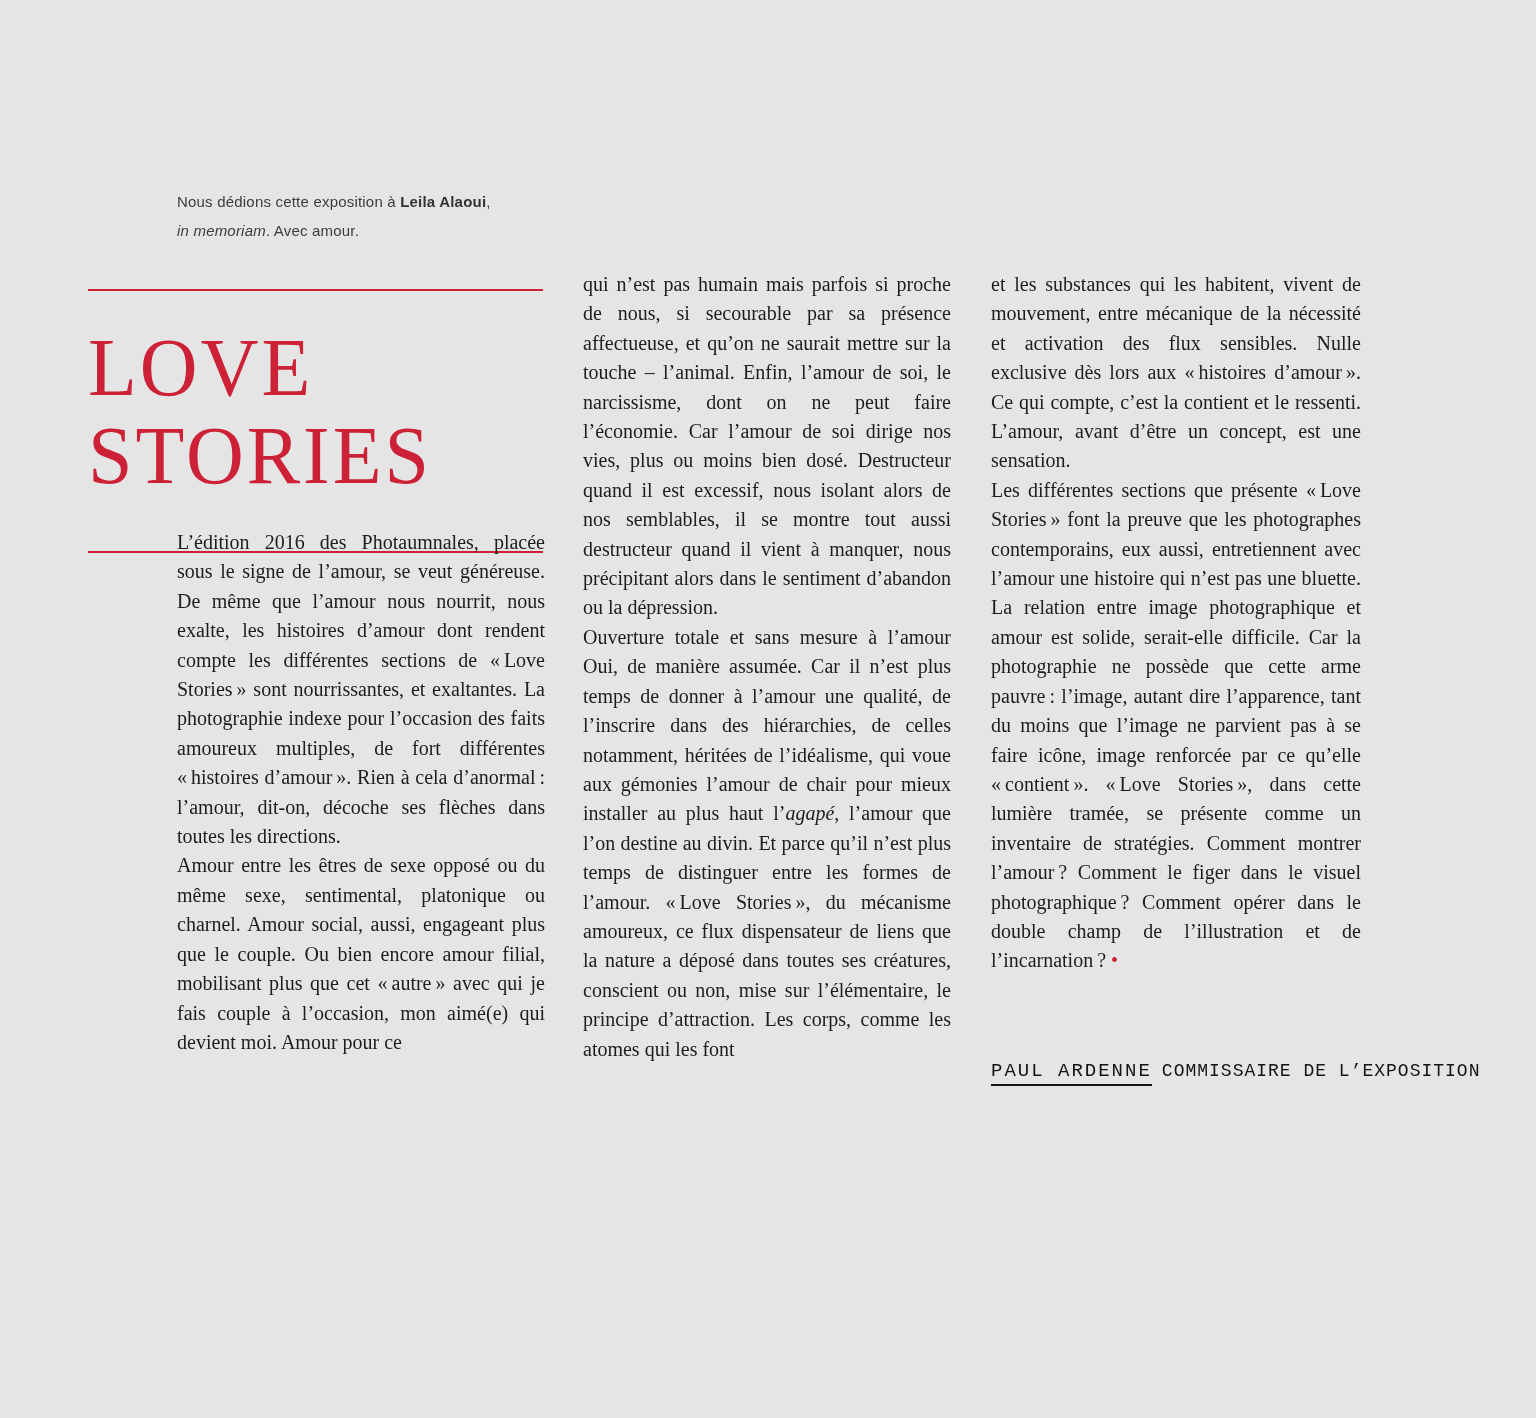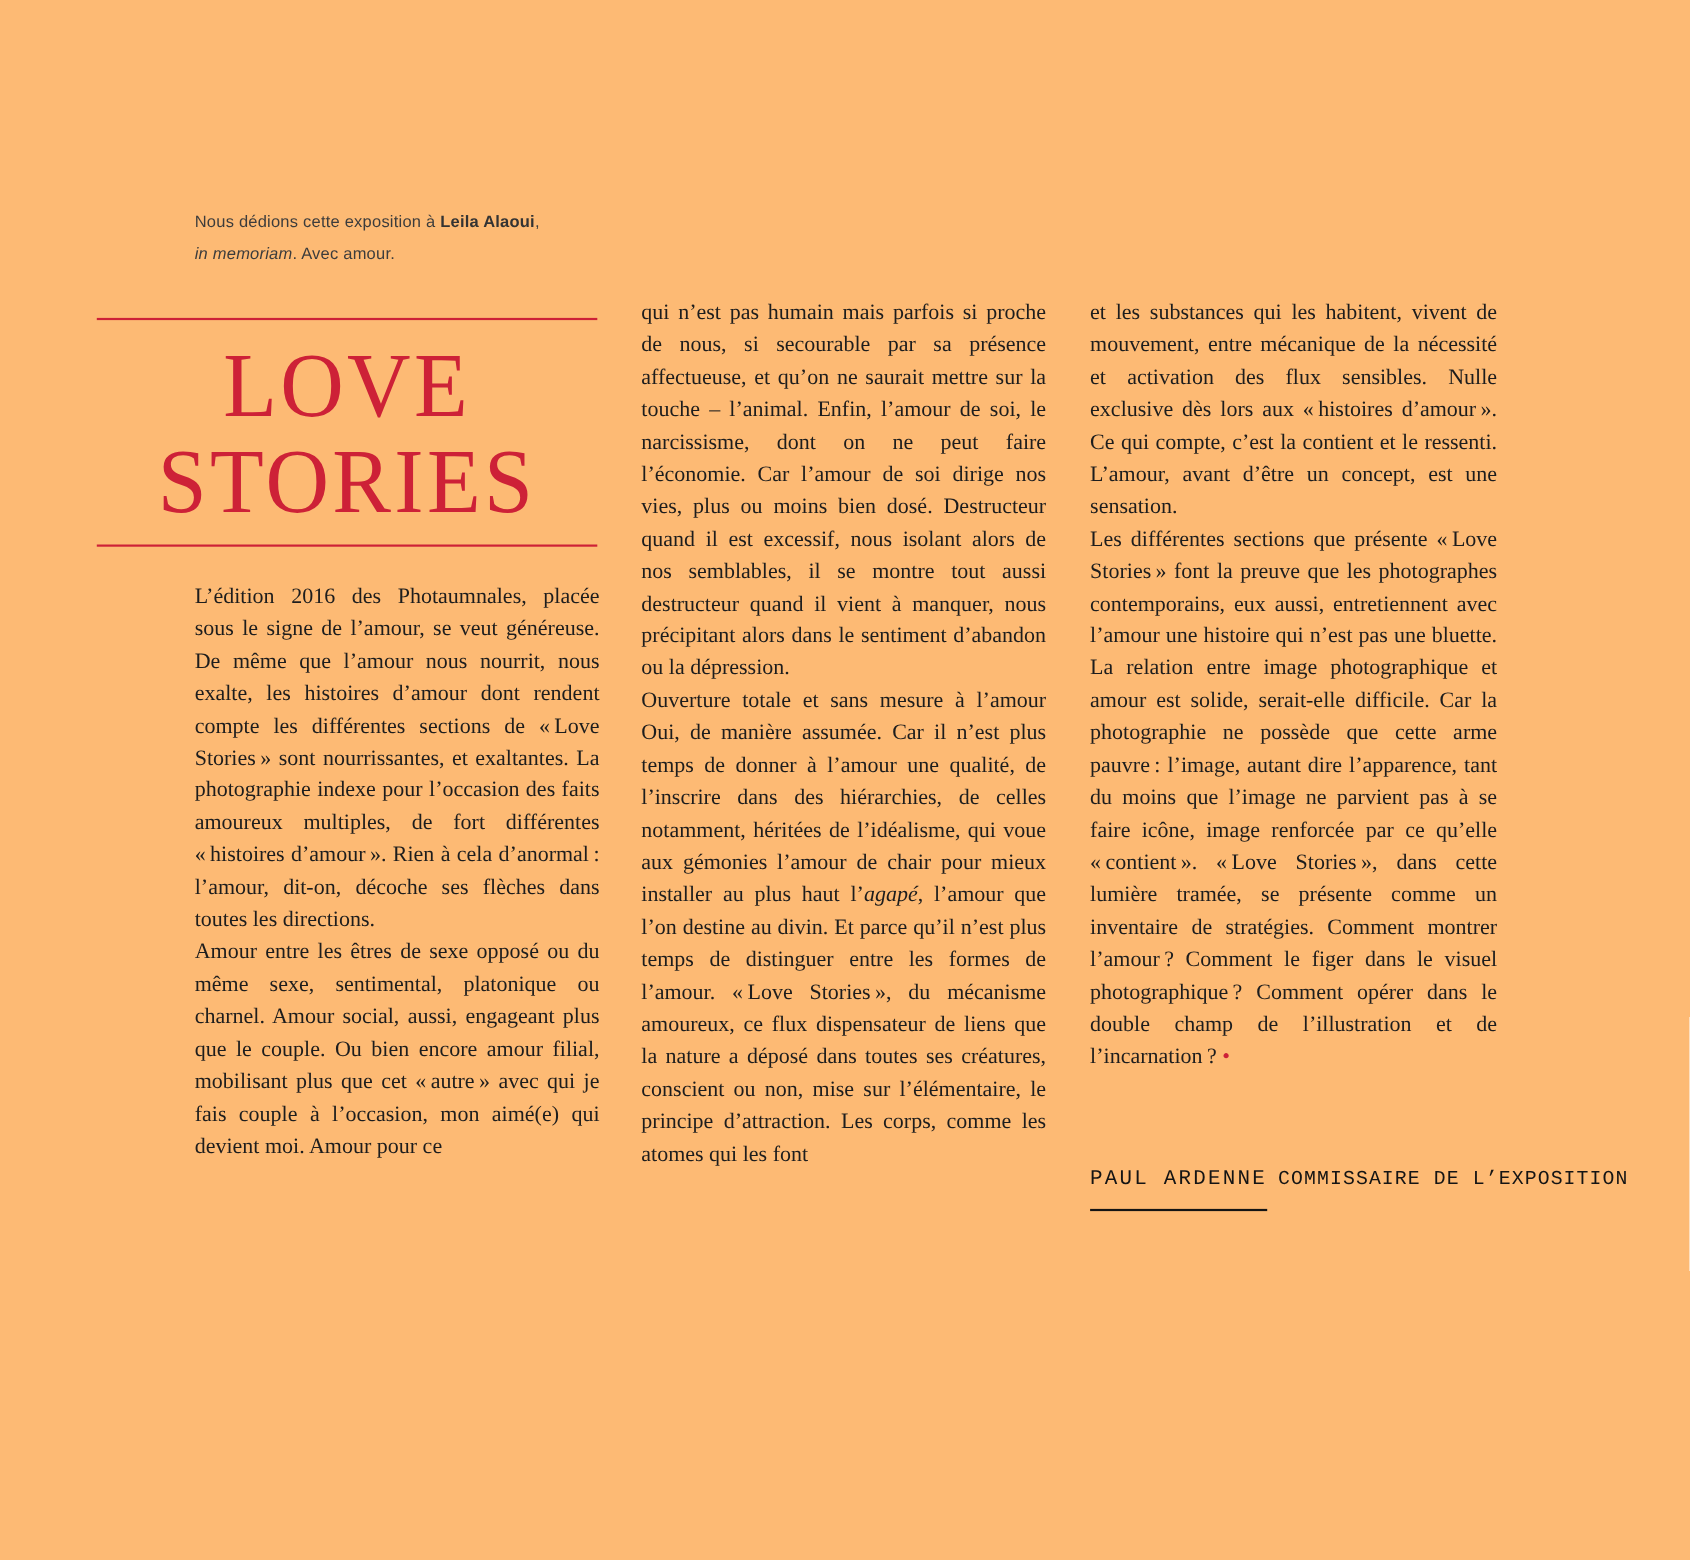--- a/index.html
+++ b/index.html
@@ -1,21 +1,21 @@
 <!DOCTYPE html>
 <html lang="fr"><head>
 <meta charset="utf-8">
 <style>
   html, body { margin: 0; padding: 0; background: #ffffff; }
   .page {
     position: relative;
     width: 1536px;
     height: 1418px;
     margin: 0 auto;
-    background: #fdba74;
+    background: #e5e5e5;
     overflow: hidden;
     font-family: "Liberation Serif", serif;
     color: #1d1d1d;
   }
 
   
   .dedication {
     position: absolute;
     left: 177px;
     top: 188px;
@@ -37,24 +37,24 @@
     top: 289px;
     width: 455px;
   }
   .rule {
     height: 2px;
     background: #cd2137;
     width: 100%;
   }
   .title {
     margin: 0;
-    height: 204px;
+    height: 260px;
     box-sizing: border-box;
-    padding-top: 14px;
-    text-align: center;
+    padding-top: 30px;
+    text-align: left;
     font-family: "Liberation Serif", serif;
     font-weight: normal;
     font-size: 80px;
     line-height: 88px;
     letter-spacing: 3px;
     color: #cd2137;
   }
   .title .t-line { display: block; transform: scaleY(1.04); transform-origin: top right; }
 
   
@@ -80,21 +80,21 @@
     top: 1061px;
     font-family: "Liberation Mono", monospace;
     color: #141414;
   }
   .credit-row { margin-bottom: 9px; white-space: nowrap; }
   .credit-name {
     display: inline-block;
     font-size: 19px;
     letter-spacing: 2px;
     border-bottom: 2px solid #141414;
-    padding-bottom: 17px;
+    padding-bottom: 2px;
     line-height: 21px;
   }
   .credit-role {
     font-size: 18px;
     letter-spacing: 1px;
     margin-left: 10px;
   }
 </style>
 </head>
 <body>

